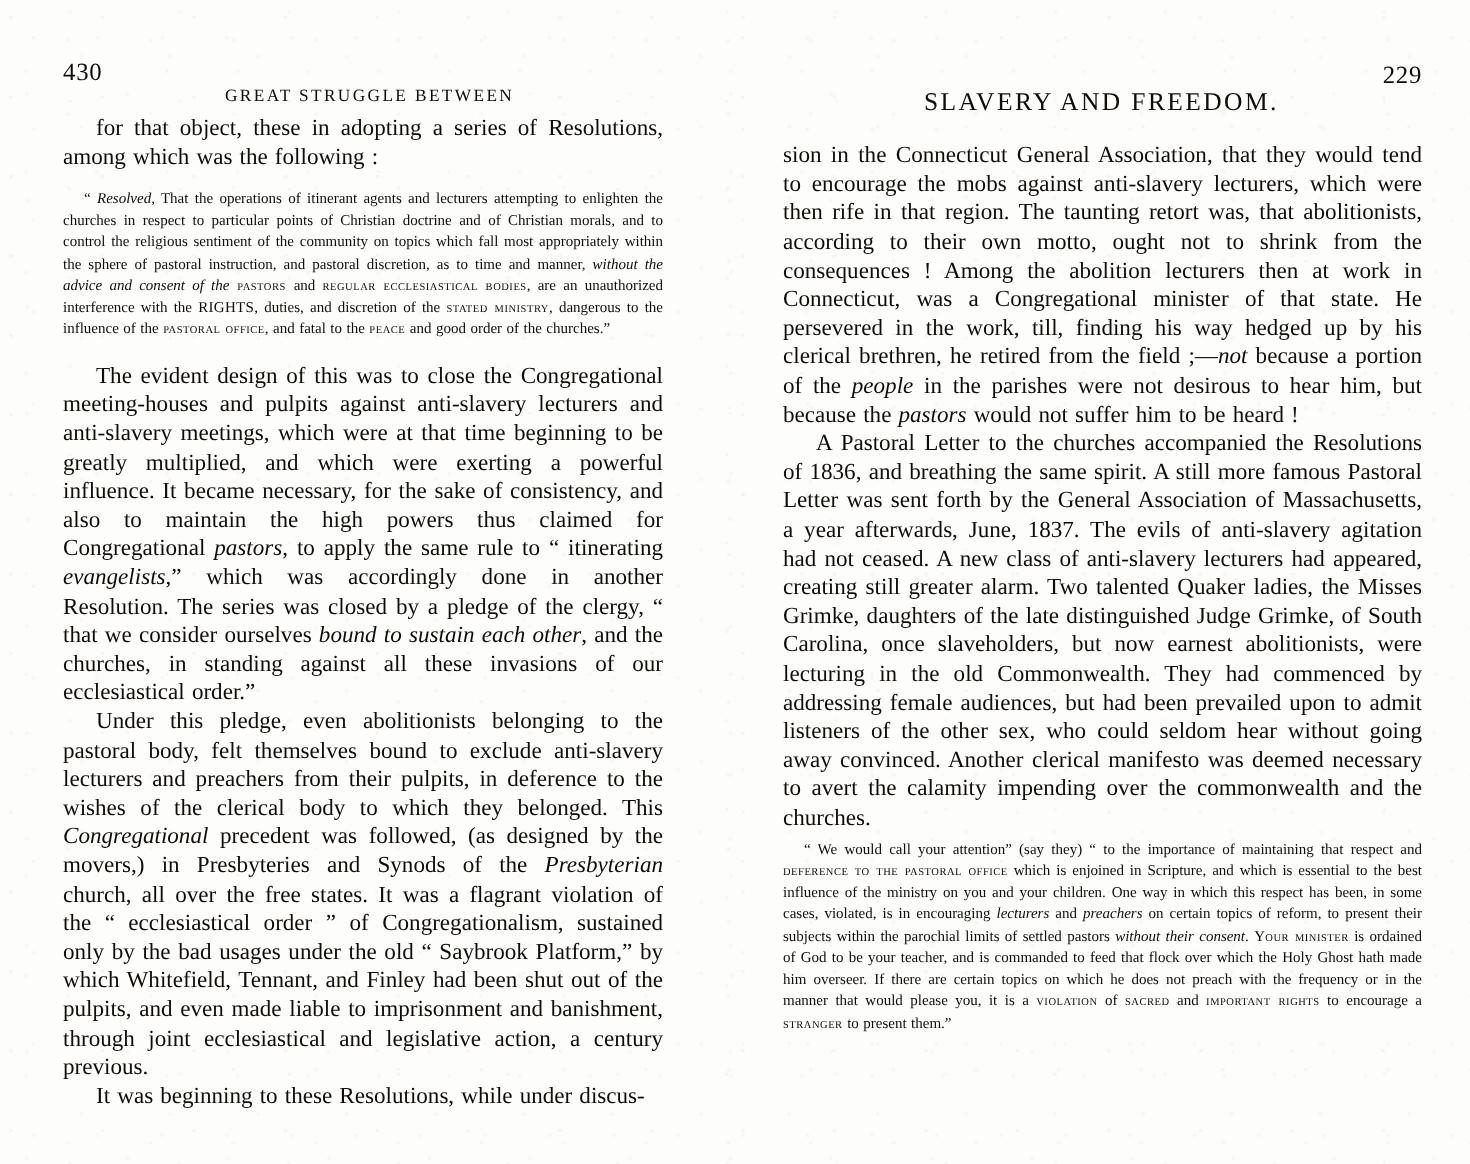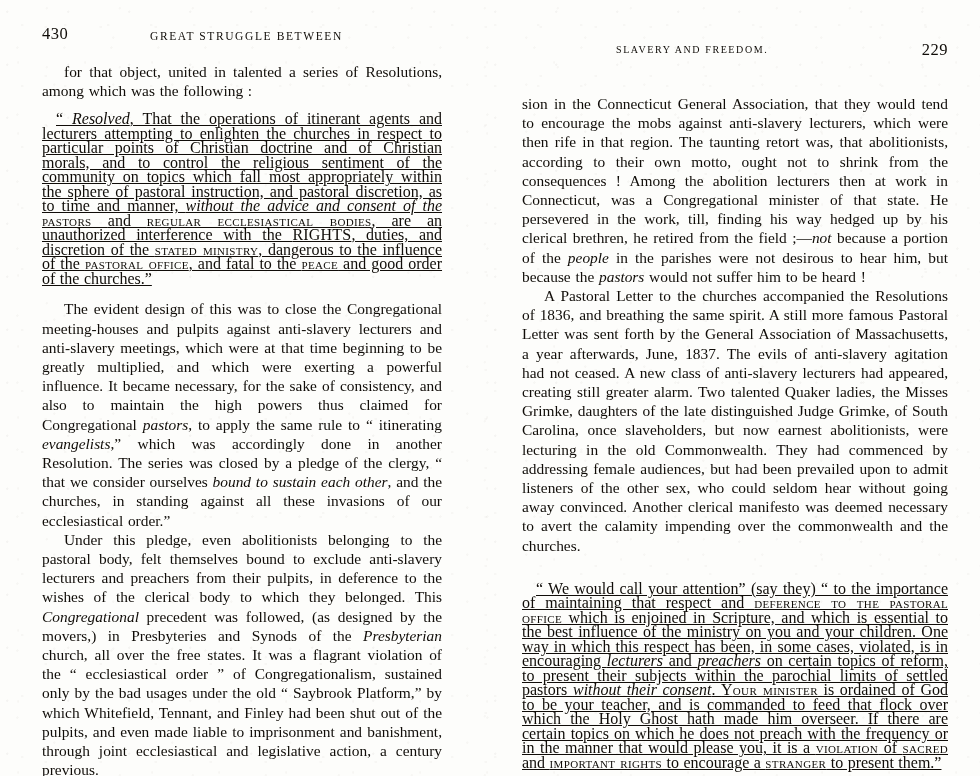--- a/index.html
+++ b/index.html
@@ -36,73 +36,72 @@
   .spread {
     position: absolute;
     inset: 0;
     display: flex;
   }
 
   .page {
     position: relative;
     box-sizing: border-box;
   }
-  .page-left  { width: 472px; padding: 24px 30px 0 42px; }
+  .page-left  { width: 472px; padding: 38px 30px 0 42px; }
   .page-right { width: 508px; padding: 38px 32px 0 50px; }
 
   
   .running-head {
     height: 26px;
     position: relative;
     margin-bottom: 12px;
   }
   .folio {
     position: absolute;
     top: 0;
     font-size: 16.5px;
     letter-spacing: .5px;
   }
   .folio-left  { left: 0; }
   .folio-right { right: 0; top: 2px; }
   .head-title {
     position: absolute;
-    top: 6px;
+    top: 20px;
     font-size: 12.5px;
     font-variant: small-caps;
     text-transform: uppercase;
     letter-spacing: 1.6px;
   }
   .head-title-left  { left: 108px; font-size: 11.5px; }
-  .head-title-right { left: 94px;  font-size: 10px; }
+  .head-title-right { left: 94px;  font-size: 17px; }
 
   
   .col { }
 
   p.body {
     margin: 0 0 0 0;
     font-size: 15.4px;
     line-height: 19.2px;
     text-align: justify;
     text-indent: 22px;
     word-spacing: .9px;
     hyphens: none;
   }
   p.body.cont { text-indent: 0; margin-top: 30px; }
 
   
   p.extract {
     margin: 12px 0 13px 0;
-    font-size: 16px;
+    font-size: 10px;
     line-height: 14.5px;
     text-align: justify;
     text-indent: 14px;
     word-spacing: .5px;
-    text-decoration: underline;
   }
-  p.extract.tight { margin-top: 27px; }
+  p.extract.tight { margin-top: 5px; }
 
   i, em { font-style: italic; }
 
   .sc {
     font-variant: small-caps;
     text-transform: lowercase;
     letter-spacing: .35px;
   }
   .caps {
     letter-spacing: .2px;
@@ -122,21 +121,21 @@
 
   <div class="page page-left">
 
     <div class="running-head">
       <div class="folio folio-left">430</div>
       <div class="head-title head-title-left">GREAT STRUGGLE BETWEEN</div>
     </div>
 
     <div class="col">
 
-      <p class="body"><span>for that object, united in talented a series of Resolutions, among which was the following :</span></p>
+      <p class="body"><span>for that object, these in adopting a series of Resolutions, among which was the following :</span></p>
 
       <p class="extract"><span>“ </span><i>Resolved</i><span>, That the operations of itinerant agents and lecturers attempting to enlighten the churches in respect to particular points of Christian doctrine and of Christian morals, and to control the religious sentiment of the community on topics which fall most appropriately within the sphere of pastoral instruction, and pastoral discretion, as to time and manner, </span><i>without the advice and consent of the</i><span class="sc"> PASTORS </span><span>and </span><span class="sc">REGULAR ECCLESIASTICAL BODIES</span><span>, are an unauthorized interference with the </span><span class="caps">RIGHTS</span><span>, duties, and discretion of the </span><span class="sc">STATED MINISTRY</span><span>, dangerous to the influence of the </span><span class="sc">PASTORAL OFFICE</span><span>, and fatal to the </span><span class="sc">PEACE</span><span> and good order of the churches.”</span></p>
 
       <p class="body"><span>The evident design of this was to close the Congregational meeting-houses and pulpits against anti-slavery lecturers and anti-slavery meetings, which were at that time beginning to be greatly multiplied, and which were exerting a powerful influence. It became necessary, for the sake of consistency, and also to maintain the high powers thus claimed for Congregational </span><i>pastors</i><span>, to apply the same rule to “ itinerating </span><i>evangelists</i><span>,” which was accordingly done in another Resolution. The series was closed by a pledge of the clergy, “ that we consider ourselves </span><i>bound to sustain each other</i><span>, and the churches, in standing against all these invasions of our ecclesiastical order.”</span></p>
 
       <p class="body"><span>Under this pledge, even abolitionists belonging to the pastoral body, felt themselves bound to exclude anti-slavery lecturers and preachers from their pulpits, in deference to the wishes of the clerical body to which they belonged. This </span><i>Congregational</i><span> precedent was followed, (as designed by the movers,) in Presbyteries and Synods of the </span><i>Presbyterian</i><span> church, all over the free states. It was a flagrant violation of the “ ecclesiastical order ” of Congregationalism, sustained only by the bad usages under the old “ Saybrook Platform,” by which Whitefield, Tennant, and Finley had been shut out of the pulpits, and even made liable to imprisonment and banishment, through joint ecclesiastical and legislative action, a century previous.</span></p>
 
       <p class="body"><span>It was beginning to these Resolutions, while under discus-</span></p>
 
     </div>

